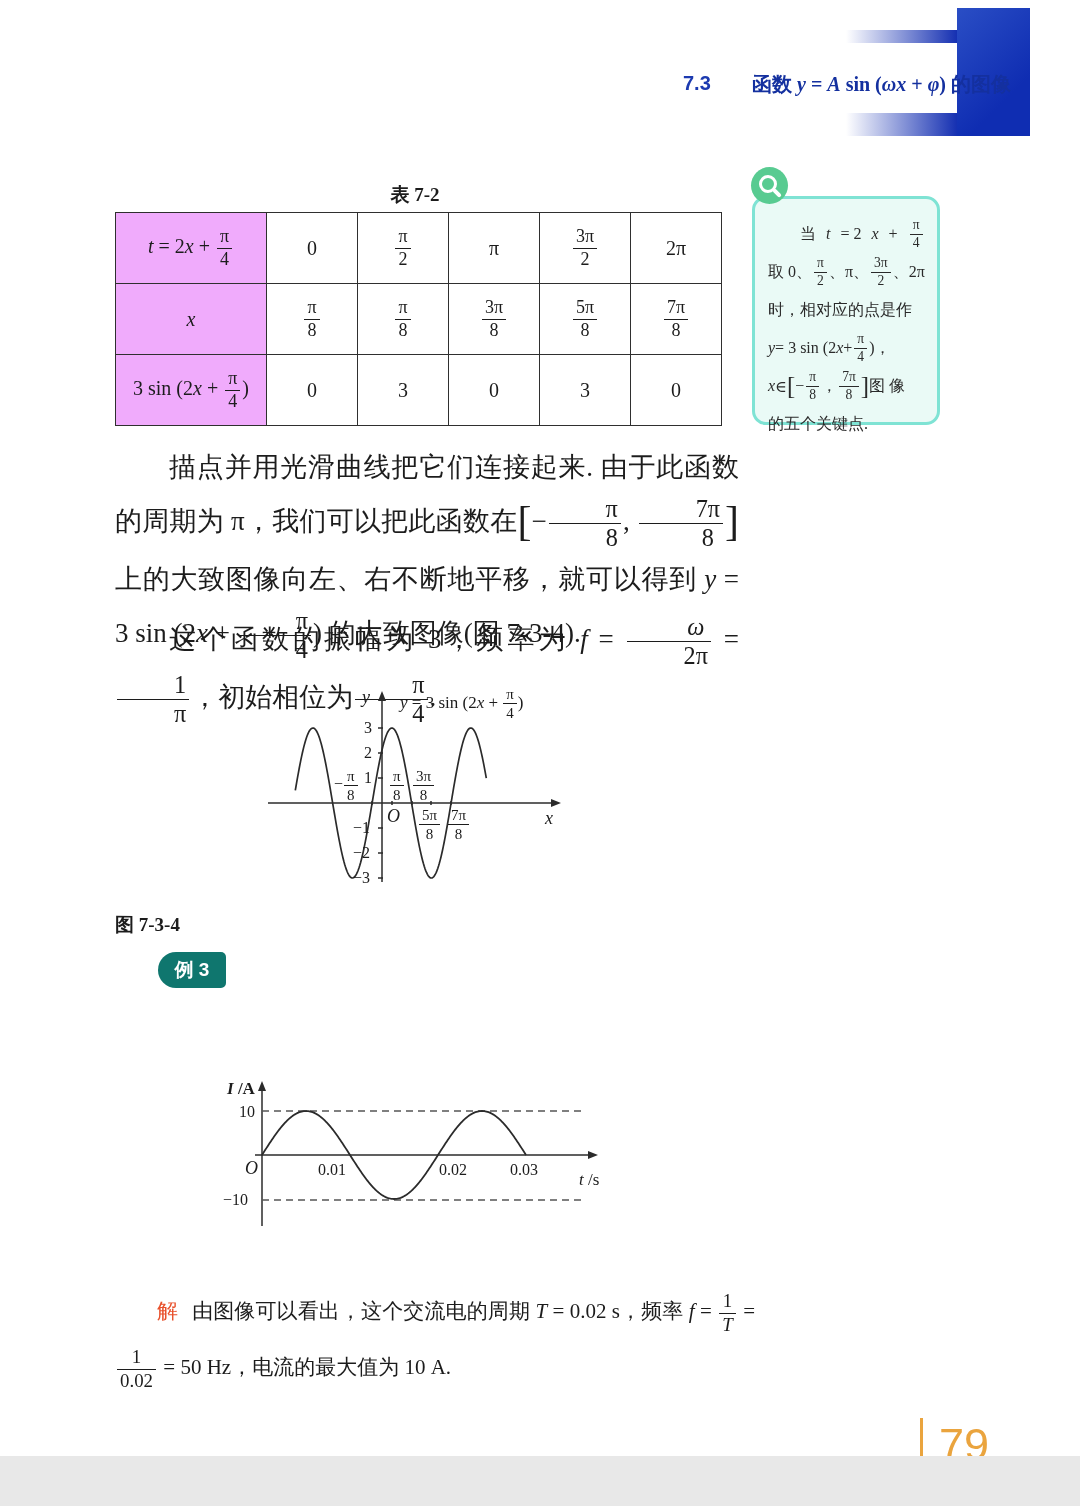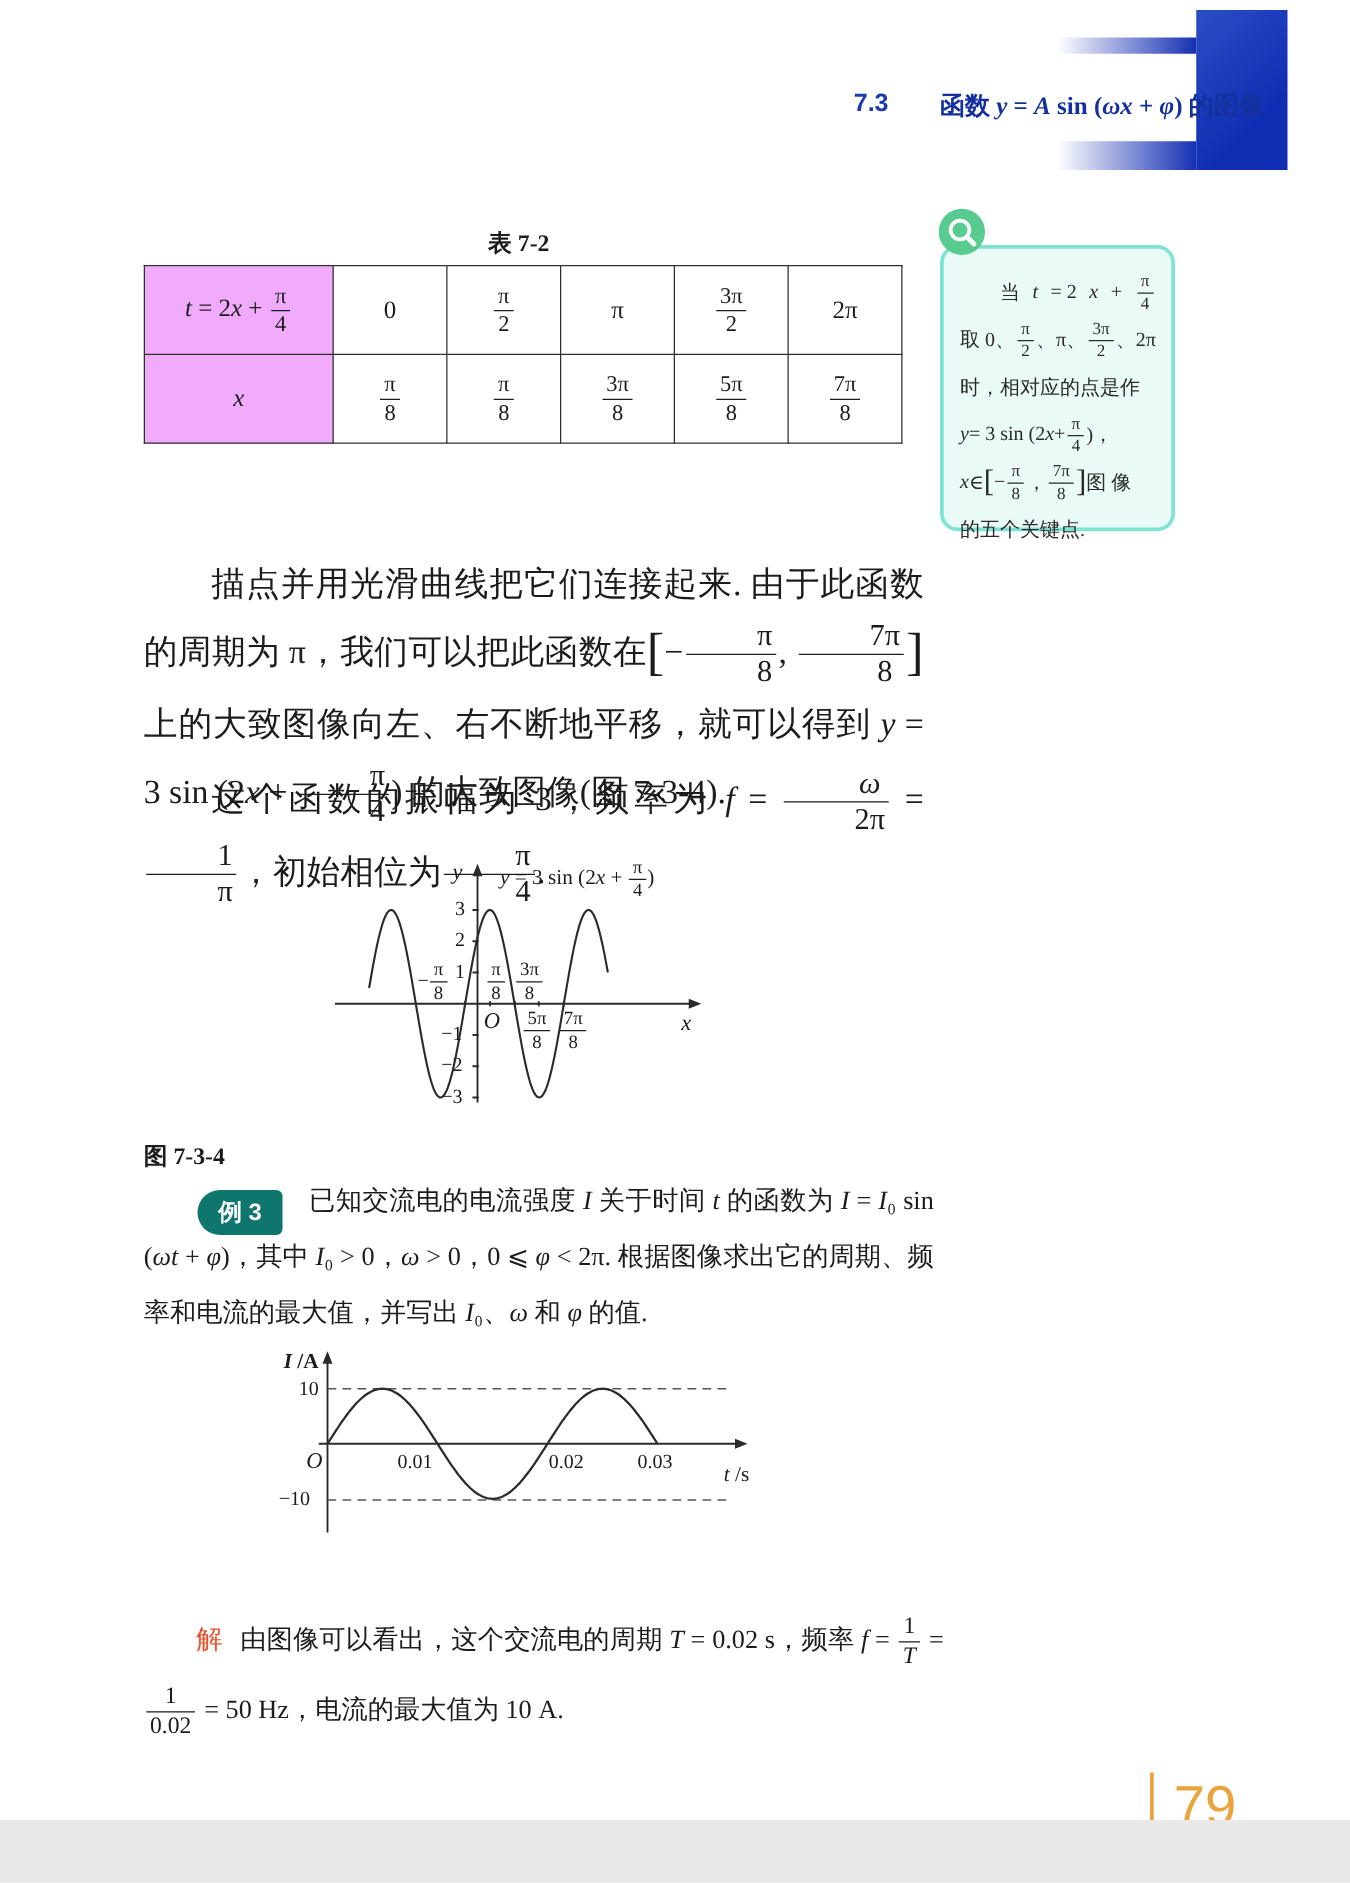--- a/index.html
+++ b/index.html
@@ -105,20 +105,28 @@
       <td><span class="frac"><span class="num">3π</span><span class="den">2</span></span></td>
       <td>2π</td>
     </tr>
     <tr>
       <td class="rowhead"><i>x</i></td>
       <td><span class="frac"><span class="num">π</span><span class="den">8</span></span></td>
       <td><span class="frac"><span class="num">π</span><span class="den">8</span></span></td>
       <td><span class="frac"><span class="num">3π</span><span class="den">8</span></span></td>
       <td><span class="frac"><span class="num">5π</span><span class="den">8</span></span></td>
       <td><span class="frac"><span class="num">7π</span><span class="den">8</span></span></td>
+    </tr>
+    <tr>
+      <td class="rowhead">3 sin (2<i>x</i> + <span class="frac"><span class="num">π</span><span class="den">4</span></span>)</td>
+      <td>0</td>
+      <td>3</td>
+      <td>0</td>
+      <td>3</td>
+      <td>0</td>
     </tr>
   </tbody>
     </table>
 
   <span class="mag"></span>
   <div class="note">
     <div class="note-line">当 <i>t</i> = 2<i>x</i> + <span class="frac">
           <span class="num">π</span>
           <span class="den">4</span>
         </span></div>
@@ -180,21 +188,20 @@
     <span class="fig-label" style="left:139px;top:82px;"><span class="frac"><span class="num">π</span><span class="den">8</span></span></span>
     <span class="fig-label" style="left:162px;top:82px;"><span class="frac"><span class="num">3π</span><span class="den">8</span></span></span>
     <span class="fig-label" style="left:168px;top:121px;"><span class="frac"><span class="num">5π</span><span class="den">8</span></span></span>
     <span class="fig-label" style="left:197px;top:121px;"><span class="frac"><span class="num">7π</span><span class="den">8</span></span></span>
     <span class="fig-label ital" style="left:137px;top:121px;">O</span>
     <span class="fig-label ital" style="left:295px;top:123px;">x</span>
   </div>
   <div class="figcap" id="figcap1">图 7-3-4</div>
 
   <span class="badge">例 3</span>
-  <p class="ex-text">已知交流电的电流强度 <i>I</i> 关于时间 <i>t</i> 的函数为 <i>I</i> = <i>I</i>₀ sin (<i>ωt</i> + <i>φ</i>)，其中 <i>I</i>₀ &gt; 0，<i>ω</i> &gt; 0，0 ⩽ <i>φ</i> &lt; 2π. 根据图像求出它的周期、频率和电流的最大值，并写出 <i>I</i>₀、<i>ω</i> 和 <i>φ</i> 的值.</p>
 
   <div class="figwrap" id="fig2">
     <svg width="395" height="160" viewBox="0 0 395 160">
       <g stroke="#2b2b2b" stroke-width="1.5" fill="none">
         <line x1="47" y1="8" x2="47" y2="148"></line>
         <line x1="40" y1="77" x2="375" y2="77"></line>
       </g>
       <g stroke="#555" stroke-width="1.3" fill="none" stroke-dasharray="7 5">
         <line x1="47" y1="33" x2="368" y2="33"></line>
         <line x1="47" y1="122" x2="368" y2="122"></line>

